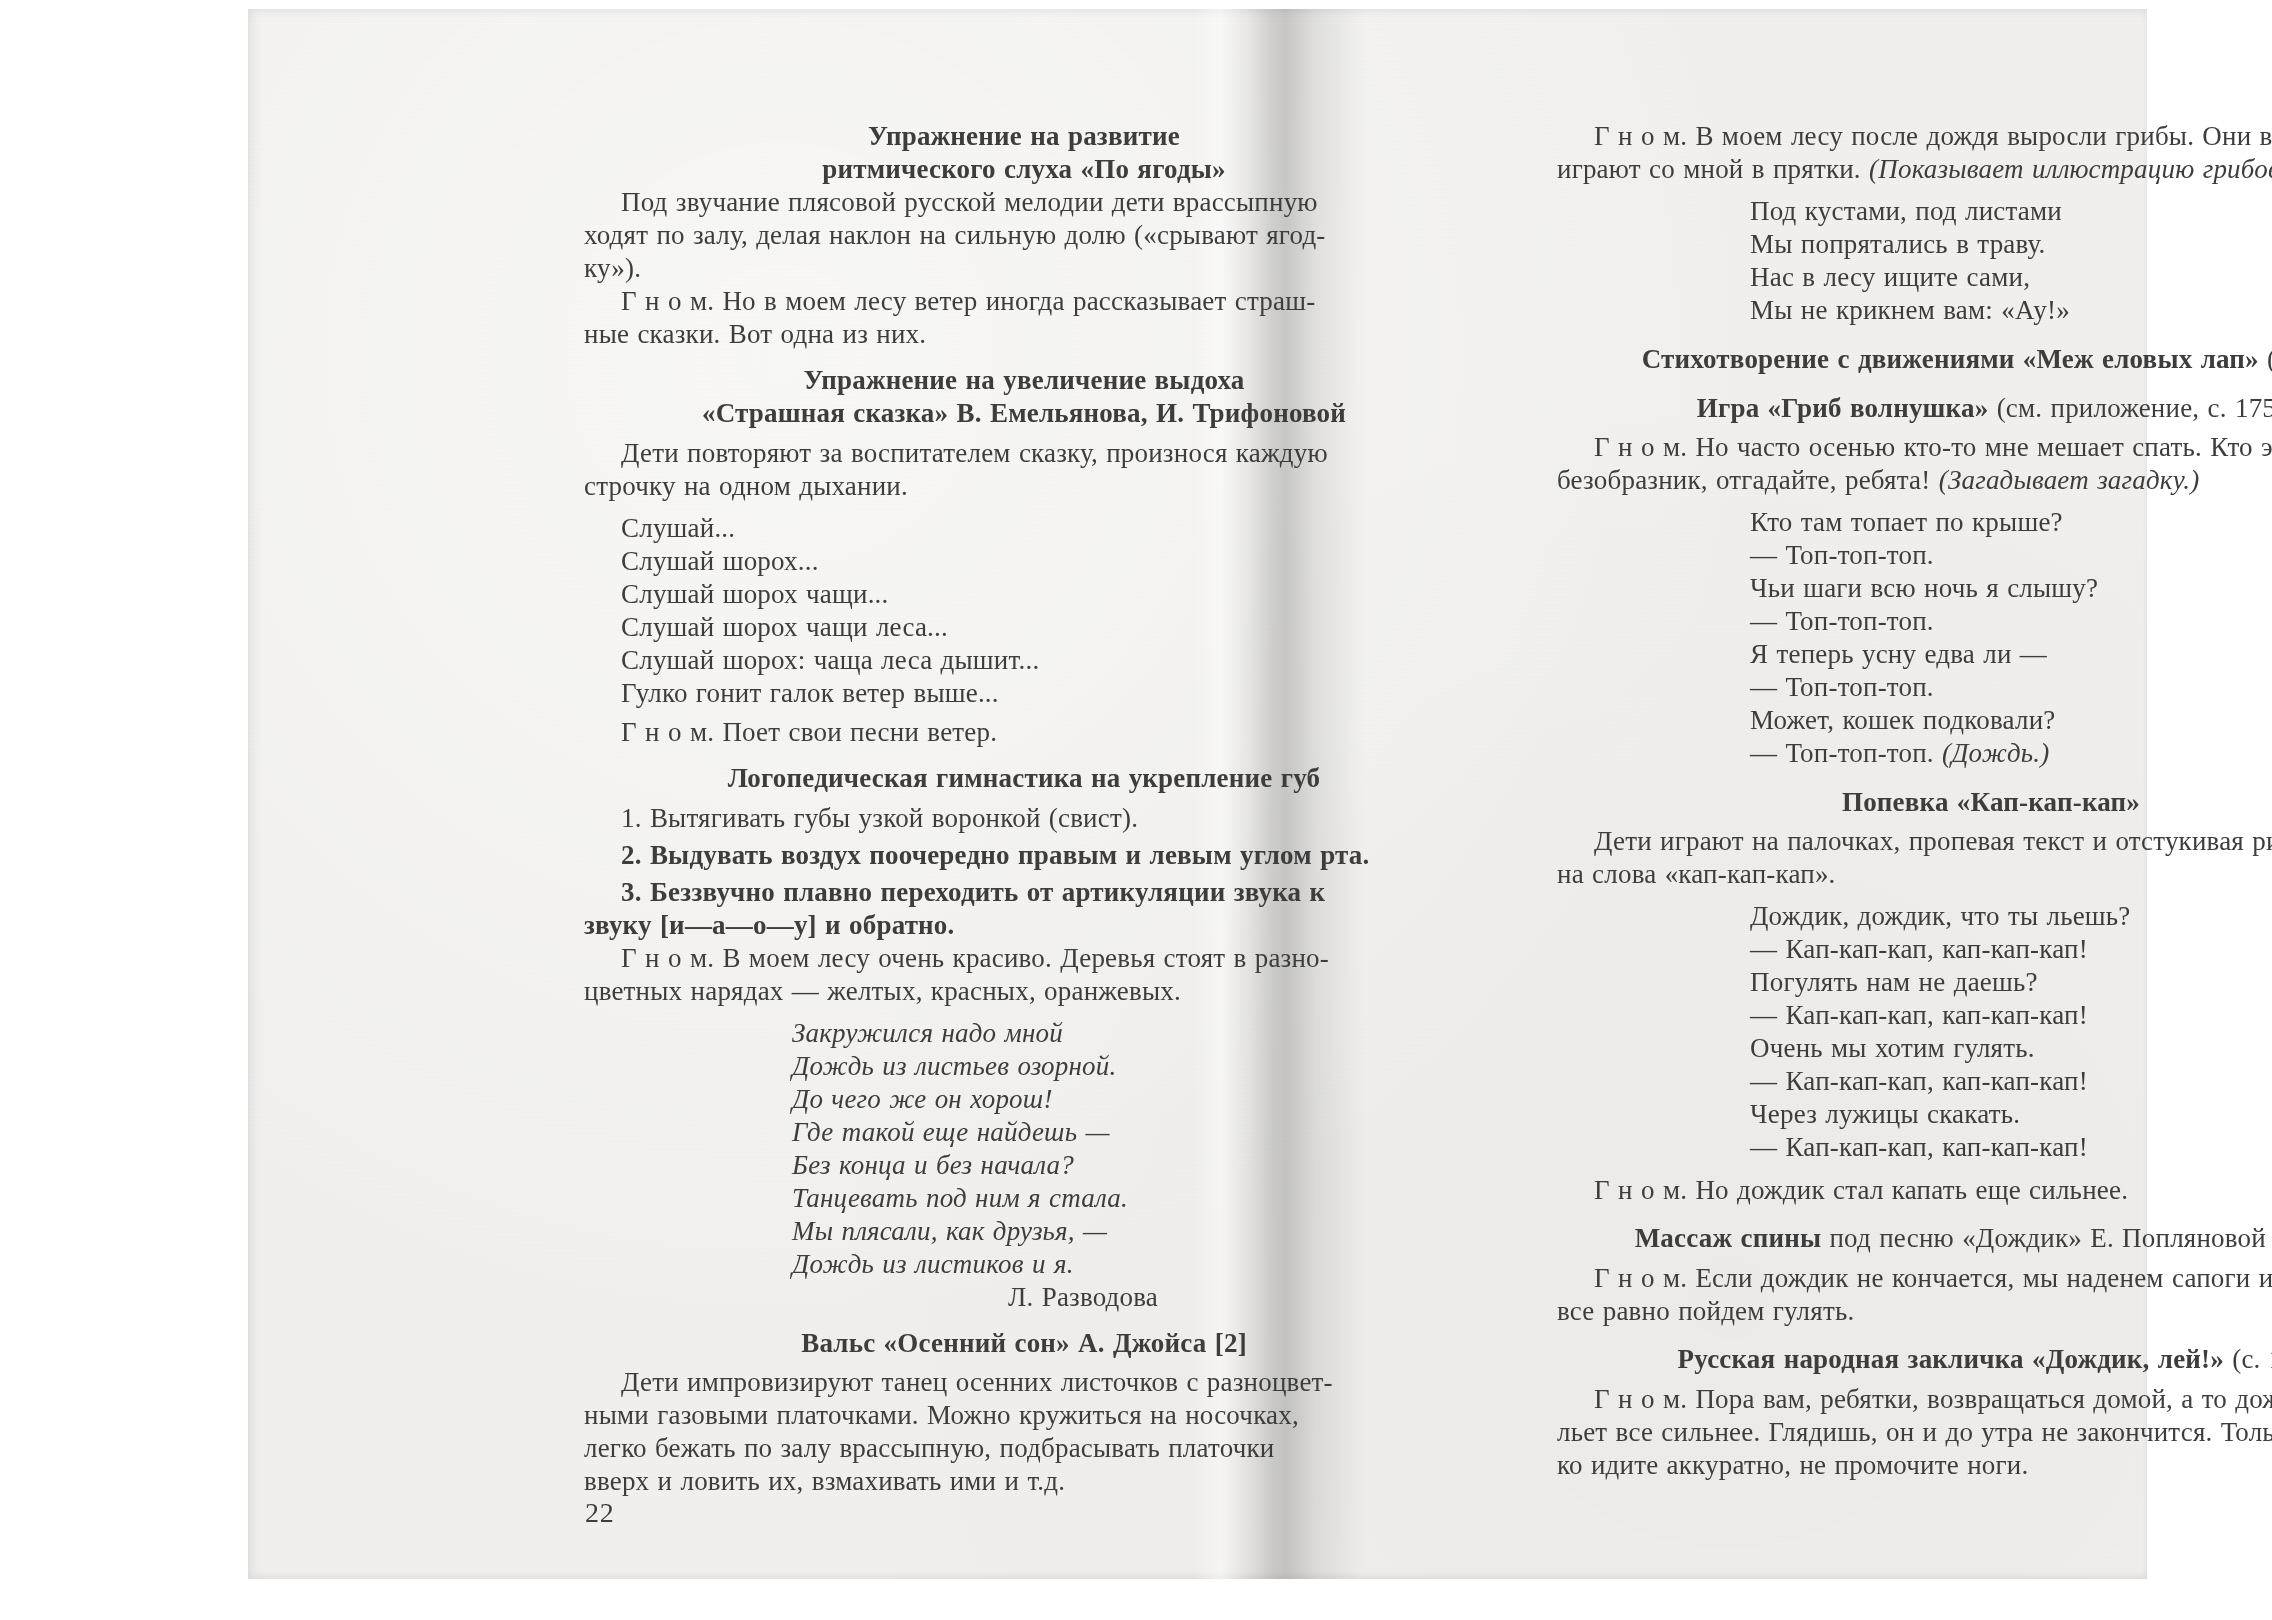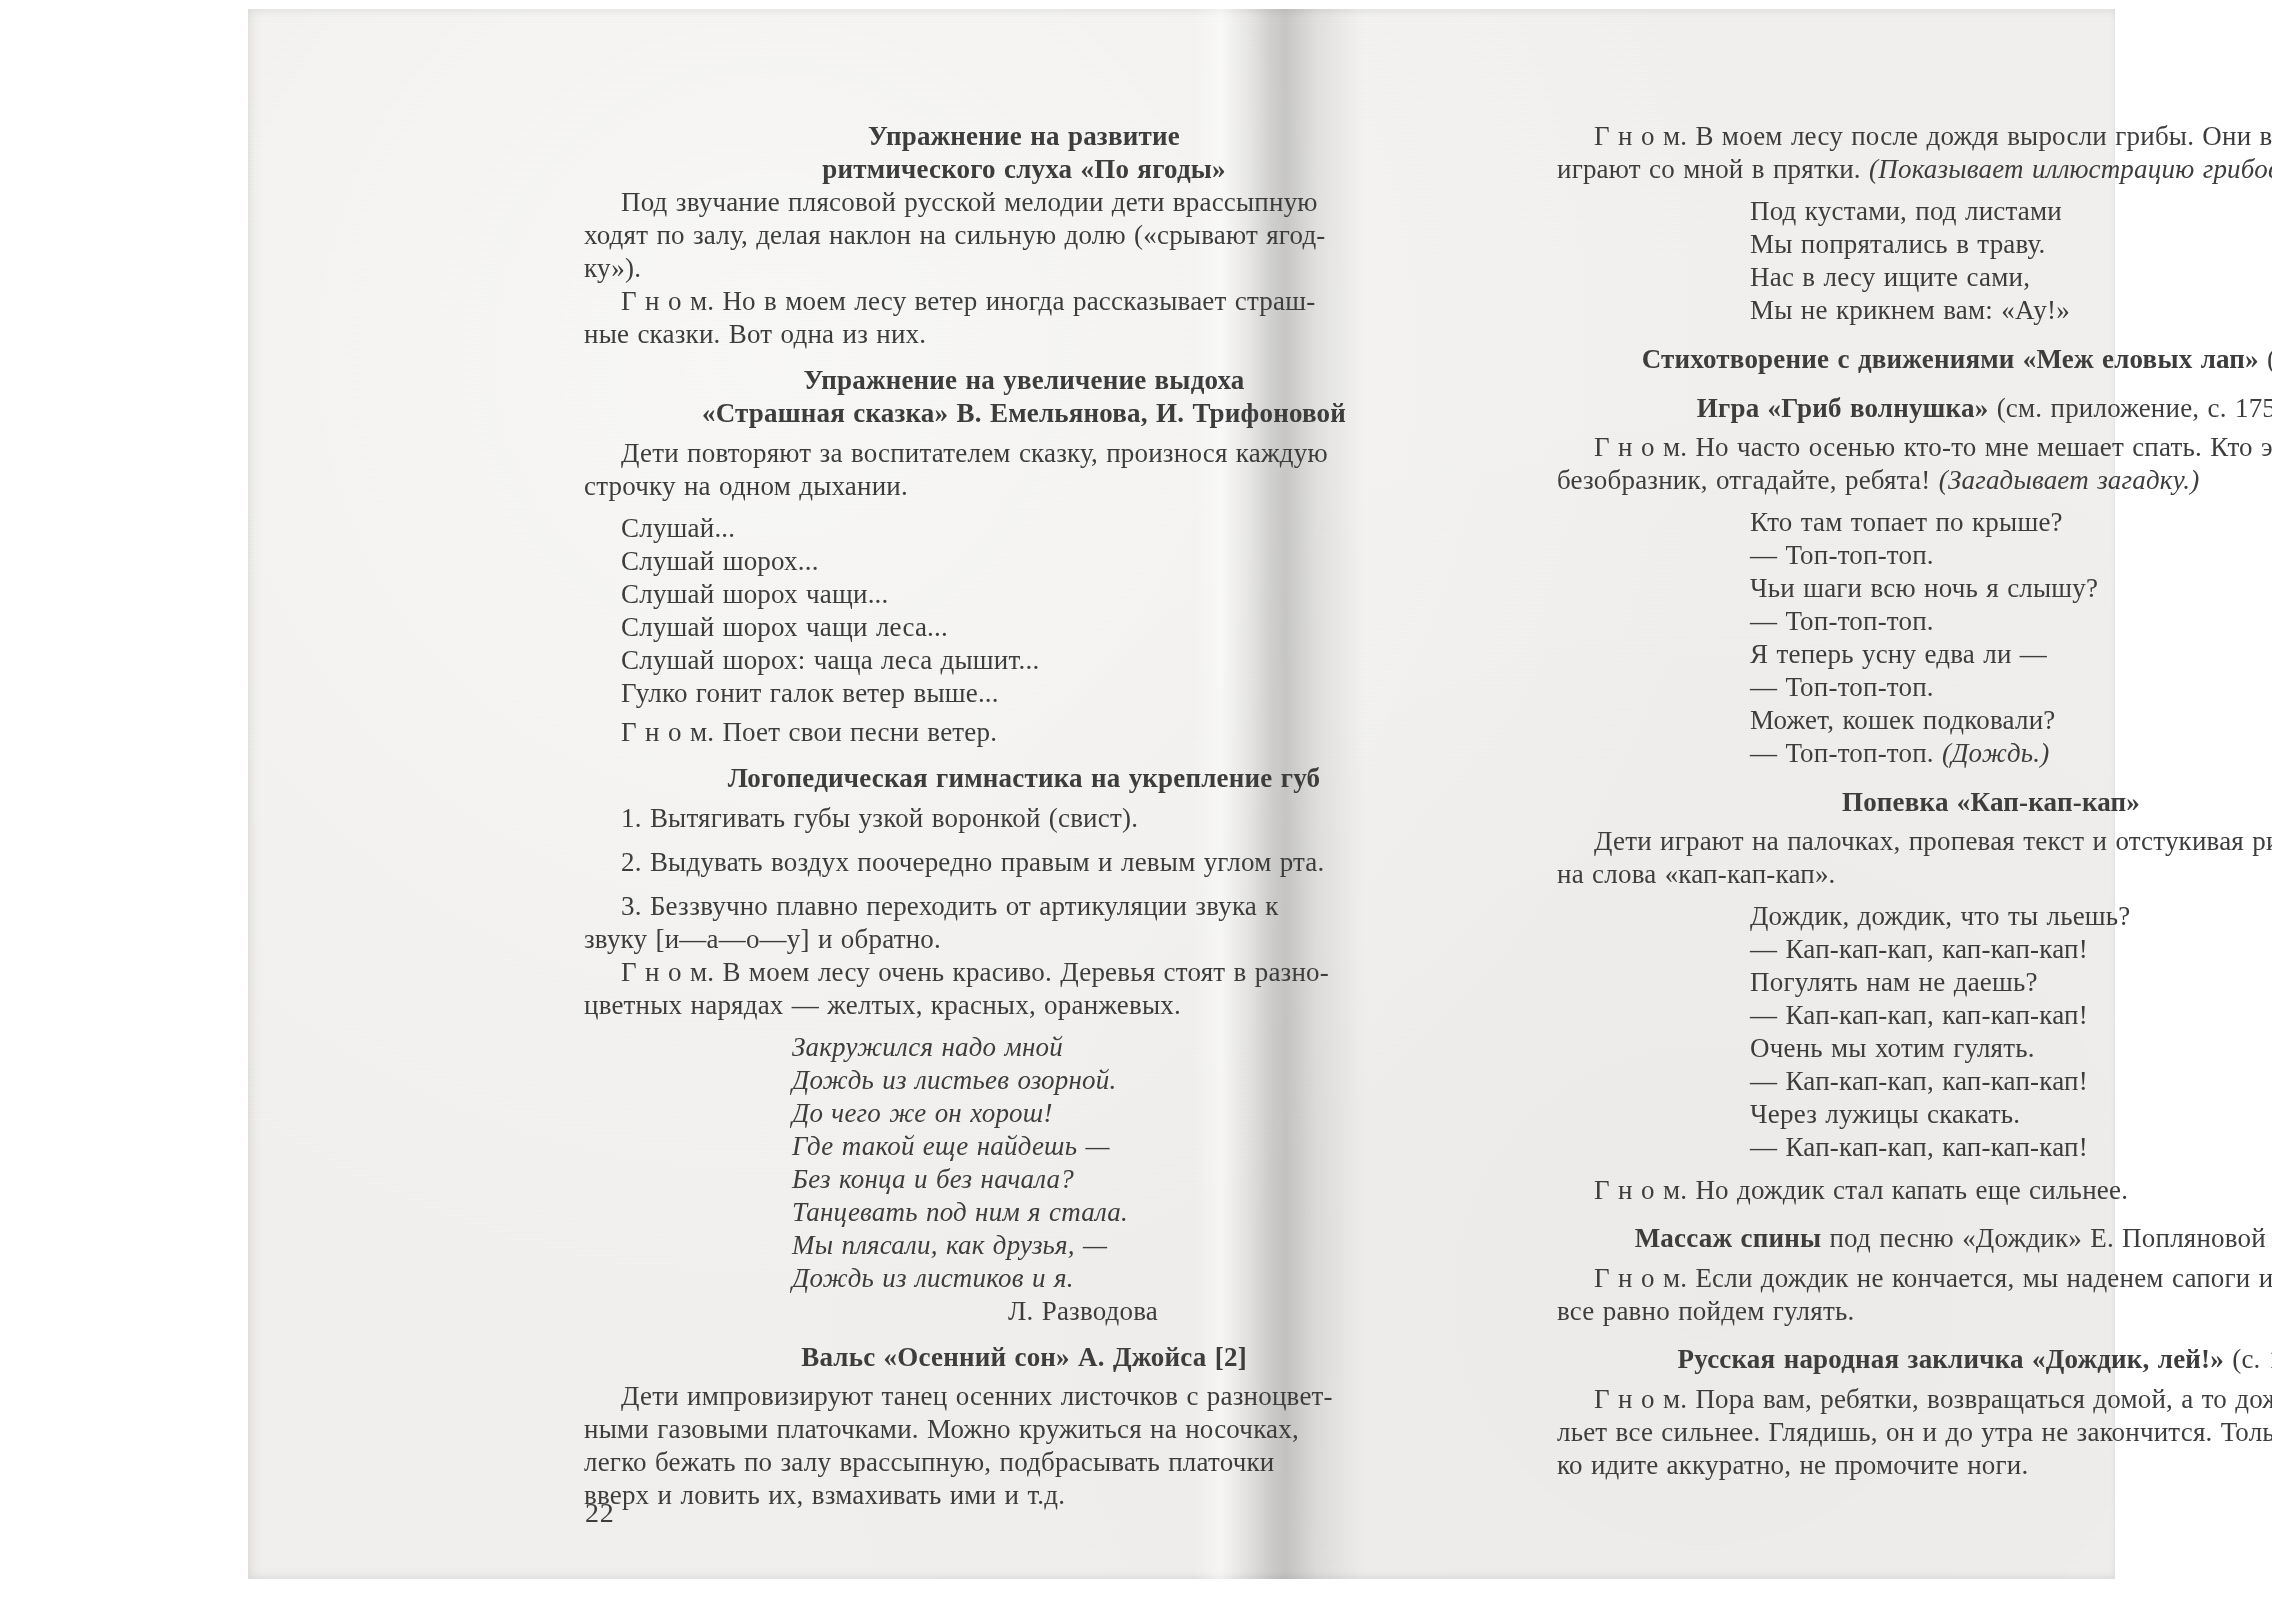--- a/index.html
+++ b/index.html
@@ -21,20 +21,21 @@
     left: 248px;
     top: 9.1px;
     width: 1867px;
     height: 1570px;
     background-color: #f1f0ee;
     background-image:
       repeating-linear-gradient(0deg, rgba(0,0,0,0.012) 0px, rgba(0,0,0,0.012) 0.7px, rgba(0,0,0,0) 0.7px, rgba(0,0,0,0) 2px),
       radial-gradient(circle at 28% 22%, rgba(255,255,255,0.55), rgba(255,255,255,0) 55%),
       radial-gradient(circle at 78% 82%, rgba(0,0,0,0.02), rgba(0,0,0,0) 50%);
     box-shadow: inset 5.2px 0 11.7px rgba(0,0,0,0.05), inset 0 3.9px 7.8px rgba(0,0,0,0.03), inset 0 -3.9px 7.8px rgba(0,0,0,0.03);
+    padding-left: 32px;
   }
   .gutter {
     position: absolute;
     left: 946px;
     top: 0;
     width: 170px;
     height: 100%;
     background: linear-gradient(90deg,
       rgba(0,0,0,0) 0%,
       rgba(255,255,255,0.45) 16%,
@@ -74,21 +75,21 @@
   }
   .v.deep { padding-left: 208px; font-style: italic; }
   .page.right .v { padding-left: 193px; }
   .author {
     text-align: center;
     position: relative;
     left: 59px;
     margin-top: 0;
   }
   .mt0  { margin-top: 0; }
-  .mt2  { margin-top: 11px; }
+  .mt2  { margin-top: 4px; font-weight: bold; }
   .mt10 { margin-top: 6.5px; }
   .mt14 { margin-top: 9.1px; }
   .mt24 { margin-top: 15.7px; }
   .pageno {
     position: absolute;
     font-size: 28px;
     line-height: 27px;
     letter-spacing: 0.7px;
   }
   .pageno.n22 { left: 337px;  top: 1490px; }

